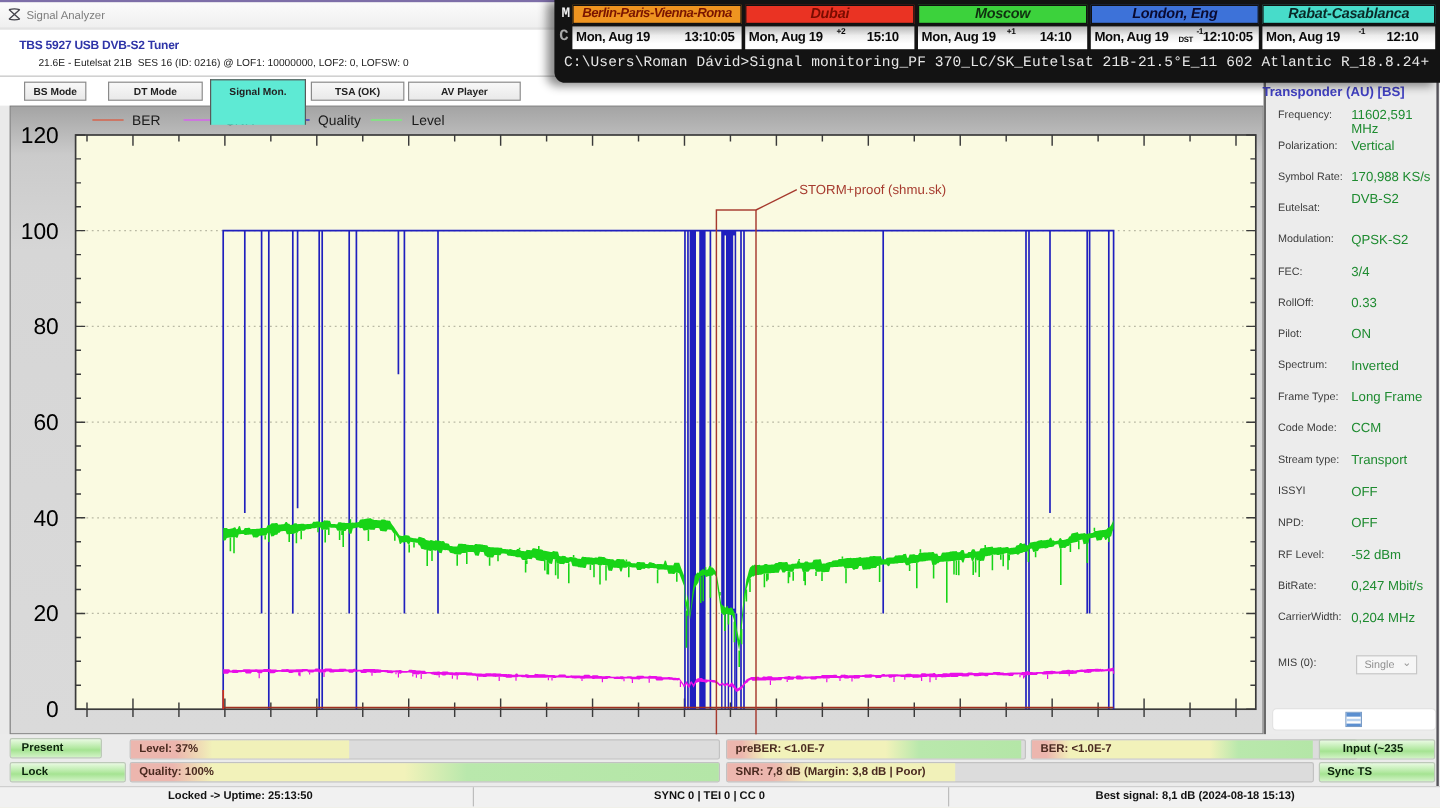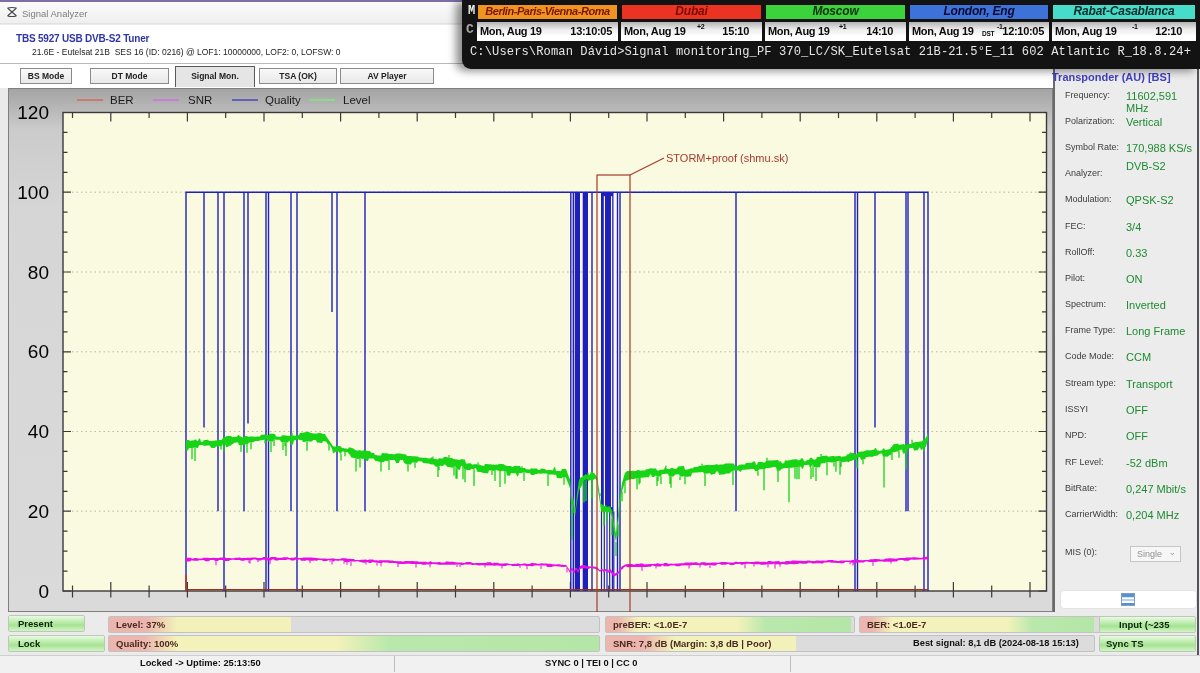--- a/index.html
+++ b/index.html
@@ -10,21 +10,21 @@
 #titlebar{left:0;top:2px;width:1200px;height:22px;background:linear-gradient(180deg,#fbfbfb,#efefef);border-bottom:1px solid #e2e2e2}
 #titletxt{left:22px;top:8px;font-size:9.5px;color:#7d7d7d}
 
 #infoarea{left:0;top:25px;width:1200px;height:39px;background:#fff}
 #tuner{left:16px;top:33px;font-size:10px;font-weight:bold;color:#2f35a8;letter-spacing:-0.2px}
 #subinfo{left:32px;top:47px;font-size:8.5px;color:#222}
 #hline1{left:0;top:63px;width:1200px;height:1px;background:#b9b9b9}
 
 #tabrow{left:0;top:64px;width:1057px;height:24px;background:#fff}
 .tab{position:absolute;top:4px;height:16px;background:linear-gradient(180deg,#f8f8f8,#e9e9e9);border:1px solid #8a8a8a;font-size:8.5px;font-weight:bold;color:#222;text-align:center;line-height:15px}
-.tab.active{top:2px;height:21px;background:#e5e5e5;border:1px solid #5a5a5a;border-bottom:none;z-index:3;line-height:19px}
+.tab.active{top:2px;height:38px;background:#5eead4;border:1px solid #5a5a5a;border-bottom:none;z-index:3;line-height:19px}
 
 #chartpanel{left:8px;top:88px;width:1045px;height:524px;border:1px solid #7f7f7f;background:linear-gradient(180deg,#a4a4a4 0px,#cbcbcb 40px,#d6d6d6 120px,#dadada)}
 #chartsvg{left:8px;top:88px}
 
 #rpanel{left:1053px;top:64px;width:144px;height:548px;background:#ececec;border-left:2px solid #6a6a6a}
 .rlab{position:absolute;left:1065px;font-size:9px;color:#3c3c3c}
 .rval{position:absolute;left:1126px;font-size:11px;font-weight:normal;color:#1e8b30}
 #tphead{left:1052px;top:71px;font-size:11px;font-weight:bold;color:#4040c0}
 #misdd{left:1130px;top:546px;width:51px;height:16px;background:#f6f6f6;border:1px solid #c6c6c6;font-size:9px;color:#909090;line-height:14px;padding-left:6px}
 #misdd:after{content:"⌄";position:absolute;right:4px;top:-2px;color:#9a9a9a;font-size:9px}
@@ -109,21 +109,21 @@
 <text x="658" y="74" font-size="11px" fill="#a63a2e" font-family="Liberation Sans,sans-serif">STORM+proof (shmu.sk)</text>
 </svg>
 <div class="abs" id="rpanel"></div>
 <div class="abs" id="tphead">Transponder (AU) [BS]</div>
 <div class="rlab" style="top:90px">Frequency:</div>
 <div class="rval" style="top:90px">11602,591 MHz</div>
 <div class="rlab" style="top:116px">Polarization:</div>
 <div class="rval" style="top:116px">Vertical</div>
 <div class="rlab" style="top:142px">Symbol Rate:</div>
 <div class="rval" style="top:142px">170,988 KS/s</div>
-<div class="rlab" style="top:168px">Analyzer:</div>
+<div class="rlab" style="top:168px">Eutelsat:</div>
 <div class="rval" style="top:160px">DVB-S2</div>
 <div class="rlab" style="top:194px">Modulation:</div>
 <div class="rval" style="top:194px">QPSK-S2</div>
 <div class="rlab" style="top:221px">FEC:</div>
 <div class="rval" style="top:221px">3/4</div>
 <div class="rlab" style="top:247px">RollOff:</div>
 <div class="rval" style="top:247px">0.33</div>
 <div class="rlab" style="top:273px">Pilot:</div>
 <div class="rval" style="top:273px">ON</div>
 <div class="rlab" style="top:299px">Spectrum:</div>
@@ -174,21 +174,21 @@
   </div>
 <div class="bar" style="left:605px;top:635px;width:490px">
     <div class="fill" style="left:0px;width:190px;background:linear-gradient(90deg,#ecb6ae 0px,#ecb6ae 38px,#f1f1b9 68px)"></div>
     <span>SNR: 7,8 dB (Margin: 3,8 dB | Poor)</span>
   </div>
 <div class="gbtn" style="left:1099px;top:616px;width:97px;padding-left:19px">Input (~235 Kbps)</div>
 <div class="gbtn" style="left:1099px;top:635px;width:97px;padding-left:6px">Sync TS</div>
 <div class="abs" id="statusbar"></div>
 <div class="stxt" style="left:140px;top:658px">Locked -&gt; Uptime: 25:13:50</div>
 <div class="stxt" style="left:545px;top:658px">SYNC 0 | TEI 0 | CC 0</div>
-<div class="stxt" style="left:913px;top:638px">Best signal: 8,1 dB (2024-08-18 15:13)</div>
+<div class="stxt" style="left:913px;top:658px">Best signal: 8,1 dB (2024-08-18 15:13)</div>
 <div class="ssep" style="left:394px;top:656px"></div>
 <div class="ssep" style="left:790px;top:656px"></div>
 <div class="abs" id="rborder"></div>
 <div class="abs" id="console"></div>
 <div class="cfrag" style="left:468px;top:4px;font-size:12px;color:#f0f0f0">M</div>
 <div class="cfrag" style="left:466px;top:22px;font-size:13px;color:#a8a8a8">C</div>
 <div class="city" style="left:477px;width:141px;background:#ef9420;color:#7a1500;font-size:11px;letter-spacing:-0.45px">Berlin-Paris-Vienna-Roma</div>
 <div class="drow" style="left:477px;width:141px">
     <span class="dd">Mon, Aug 19</span>
     <span class="dt" style="right:6px">13:10:05</span>

